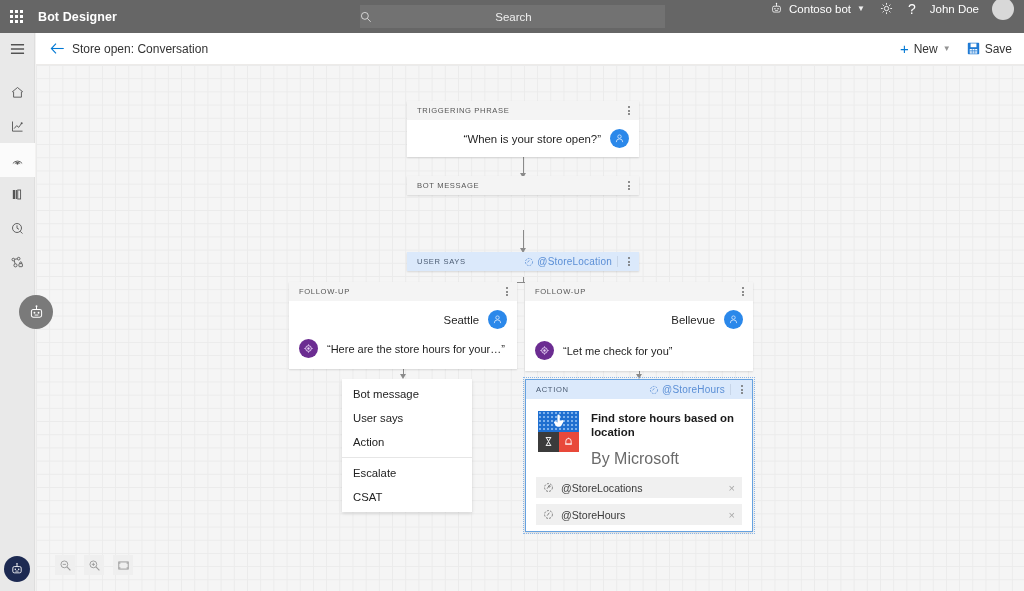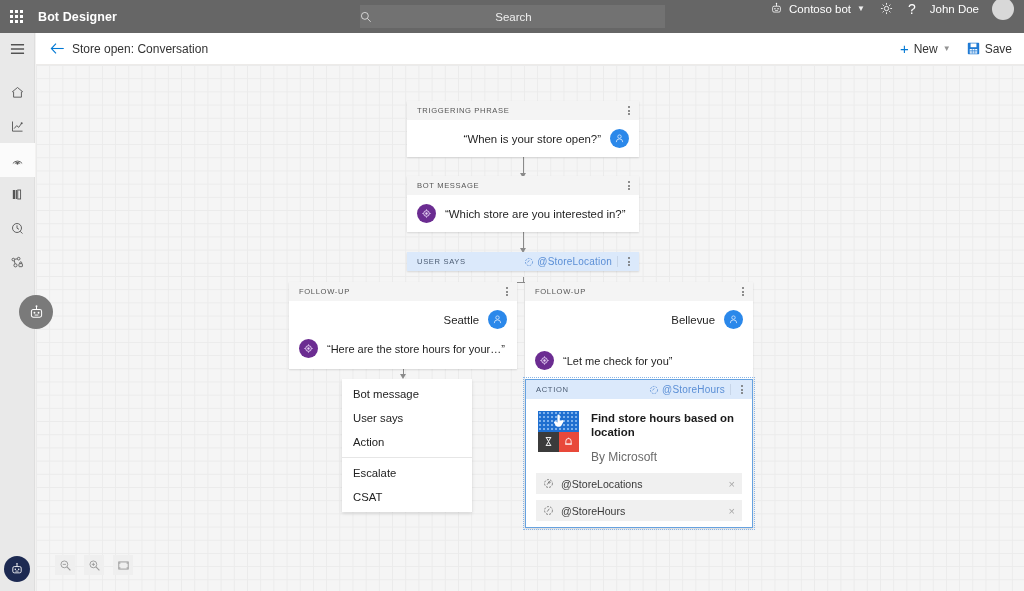--- a/index.html
+++ b/index.html
@@ -164,21 +164,21 @@
   }
   .tile .t-top { grid-column: 1 / span 2; background: #1f6fd0; position: relative; }
   .tile .t-bl { background: #3b3b3b; display: flex; align-items: center; justify-content: center; }
   .tile .t-br { background: #e8493a; display: flex; align-items: center; justify-content: center; }
   .dots-ov {
     position: absolute; inset: 0;
     background-image: radial-gradient(#7fb2ec 0.8px, transparent 0.8px);
     background-size: 4px 4px;
   }
   .action-title { font-size: 11.4px; font-weight: bold; color: #1b1b1b; line-height: 14px; }
-  .action-by { font-size: 12px; color: #6a6a6a; margin-top: 11px; }
+  .action-by { font-size: 16px; color: #6a6a6a; margin-top: 11px; }
   .ent-row {
     margin: 0 10px 6px 10px; height: 21px; background: #f0f0f0;
     display: flex; align-items: center; padding: 0 7px; gap: 7px; cursor: pointer;
   }
   .ent-row .ent-lbl { font-size: 10.6px; color: #3a3a3a; flex: 1; }
   .ent-x { font-size: 11px; color: #a9a9a9; cursor: pointer; }
 
   
   .zoombar { position: absolute; left: 19px; bottom: 16px; display: flex; gap: 9px; }
   .zbtn {
@@ -433,37 +433,20 @@
       <div class="node" style="left:355px; top:111px; width:232px;">
         <div class="node-hd">
           <span class="label">BOT MESSAGE</span>
           <span class="spacer"></span>
           <span class="kebab">
               <i></i>
               <i></i>
               <i></i>
             </span>
         </div>
-        <div class="node-body" style="padding:9px 10px;">
-          <div class="bubble-row">
-            <span class="ava-bot">
-              <svg width="11" height="11" viewBox="0 0 14 14">
-                  <circle cx="7" cy="7" r="3.6" fill="none" stroke="#e7d2f5" stroke-width="1.2"></circle>
-                  <circle cx="7" cy="7" r="1.5" fill="#e7d2f5"></circle>
-                  <g stroke="#e7d2f5" stroke-width="1">
-                    <line x1="7" y1="1.6" x2="7" y2="3.2"></line>
-                    <line x1="7" y1="10.8" x2="7" y2="12.4"></line>
-                    <line x1="1.6" y1="7" x2="3.2" y2="7"></line>
-                    <line x1="10.8" y1="7" x2="12.4" y2="7"></line>
-                  </g>
-                </svg>
-            </span>
-            <span class="msg">“Which store are you interested in?”</span>
-          </div>
-        </div>
       </div>
 
       <div class="node" style="left:355px; top:187px; width:232px;">
         <div class="node-hd blue">
           <span class="label">USER SAYS</span>
           <span class="spacer"></span>
           <span class="ent">
             <span>
               <svg width="10" height="10" viewBox="0 0 14 14">
                   <circle cx="7" cy="7" r="5" fill="none" stroke="#5b8fd6" stroke-width="1.1" stroke-dasharray="2.6 1.6"></circle>
@@ -532,21 +515,21 @@
         <div class="node-body" style="padding:9px 10px 11px 10px;">
           <div class="bubble-row right">
             <span class="msg">Bellevue</span>
             <span class="ava-user">
               <svg width="11" height="11" viewBox="0 0 14 14">
                   <circle cx="7" cy="4.6" r="2.2" fill="none" stroke="#cfe3fb" stroke-width="1.1"></circle>
                   <path d="M2.9 11.6 a4.1 4.1 0 0 1 8.2 0" fill="none" stroke="#cfe3fb" stroke-width="1.1"></path>
                 </svg>
             </span>
           </div>
-          <div class="bubble-row" style="margin-top:22px;">
+          <div class="bubble-row" style="margin-top:12px;">
             <span class="ava-bot">
               <svg width="11" height="11" viewBox="0 0 14 14">
                   <circle cx="7" cy="7" r="3.6" fill="none" stroke="#e7d2f5" stroke-width="1.2"></circle>
                   <circle cx="7" cy="7" r="1.5" fill="#e7d2f5"></circle>
                   <g stroke="#e7d2f5" stroke-width="1">
                     <line x1="7" y1="1.6" x2="7" y2="3.2"></line>
                     <line x1="7" y1="10.8" x2="7" y2="12.4"></line>
                     <line x1="1.6" y1="7" x2="3.2" y2="7"></line>
                     <line x1="10.8" y1="7" x2="12.4" y2="7"></line>
                   </g>

